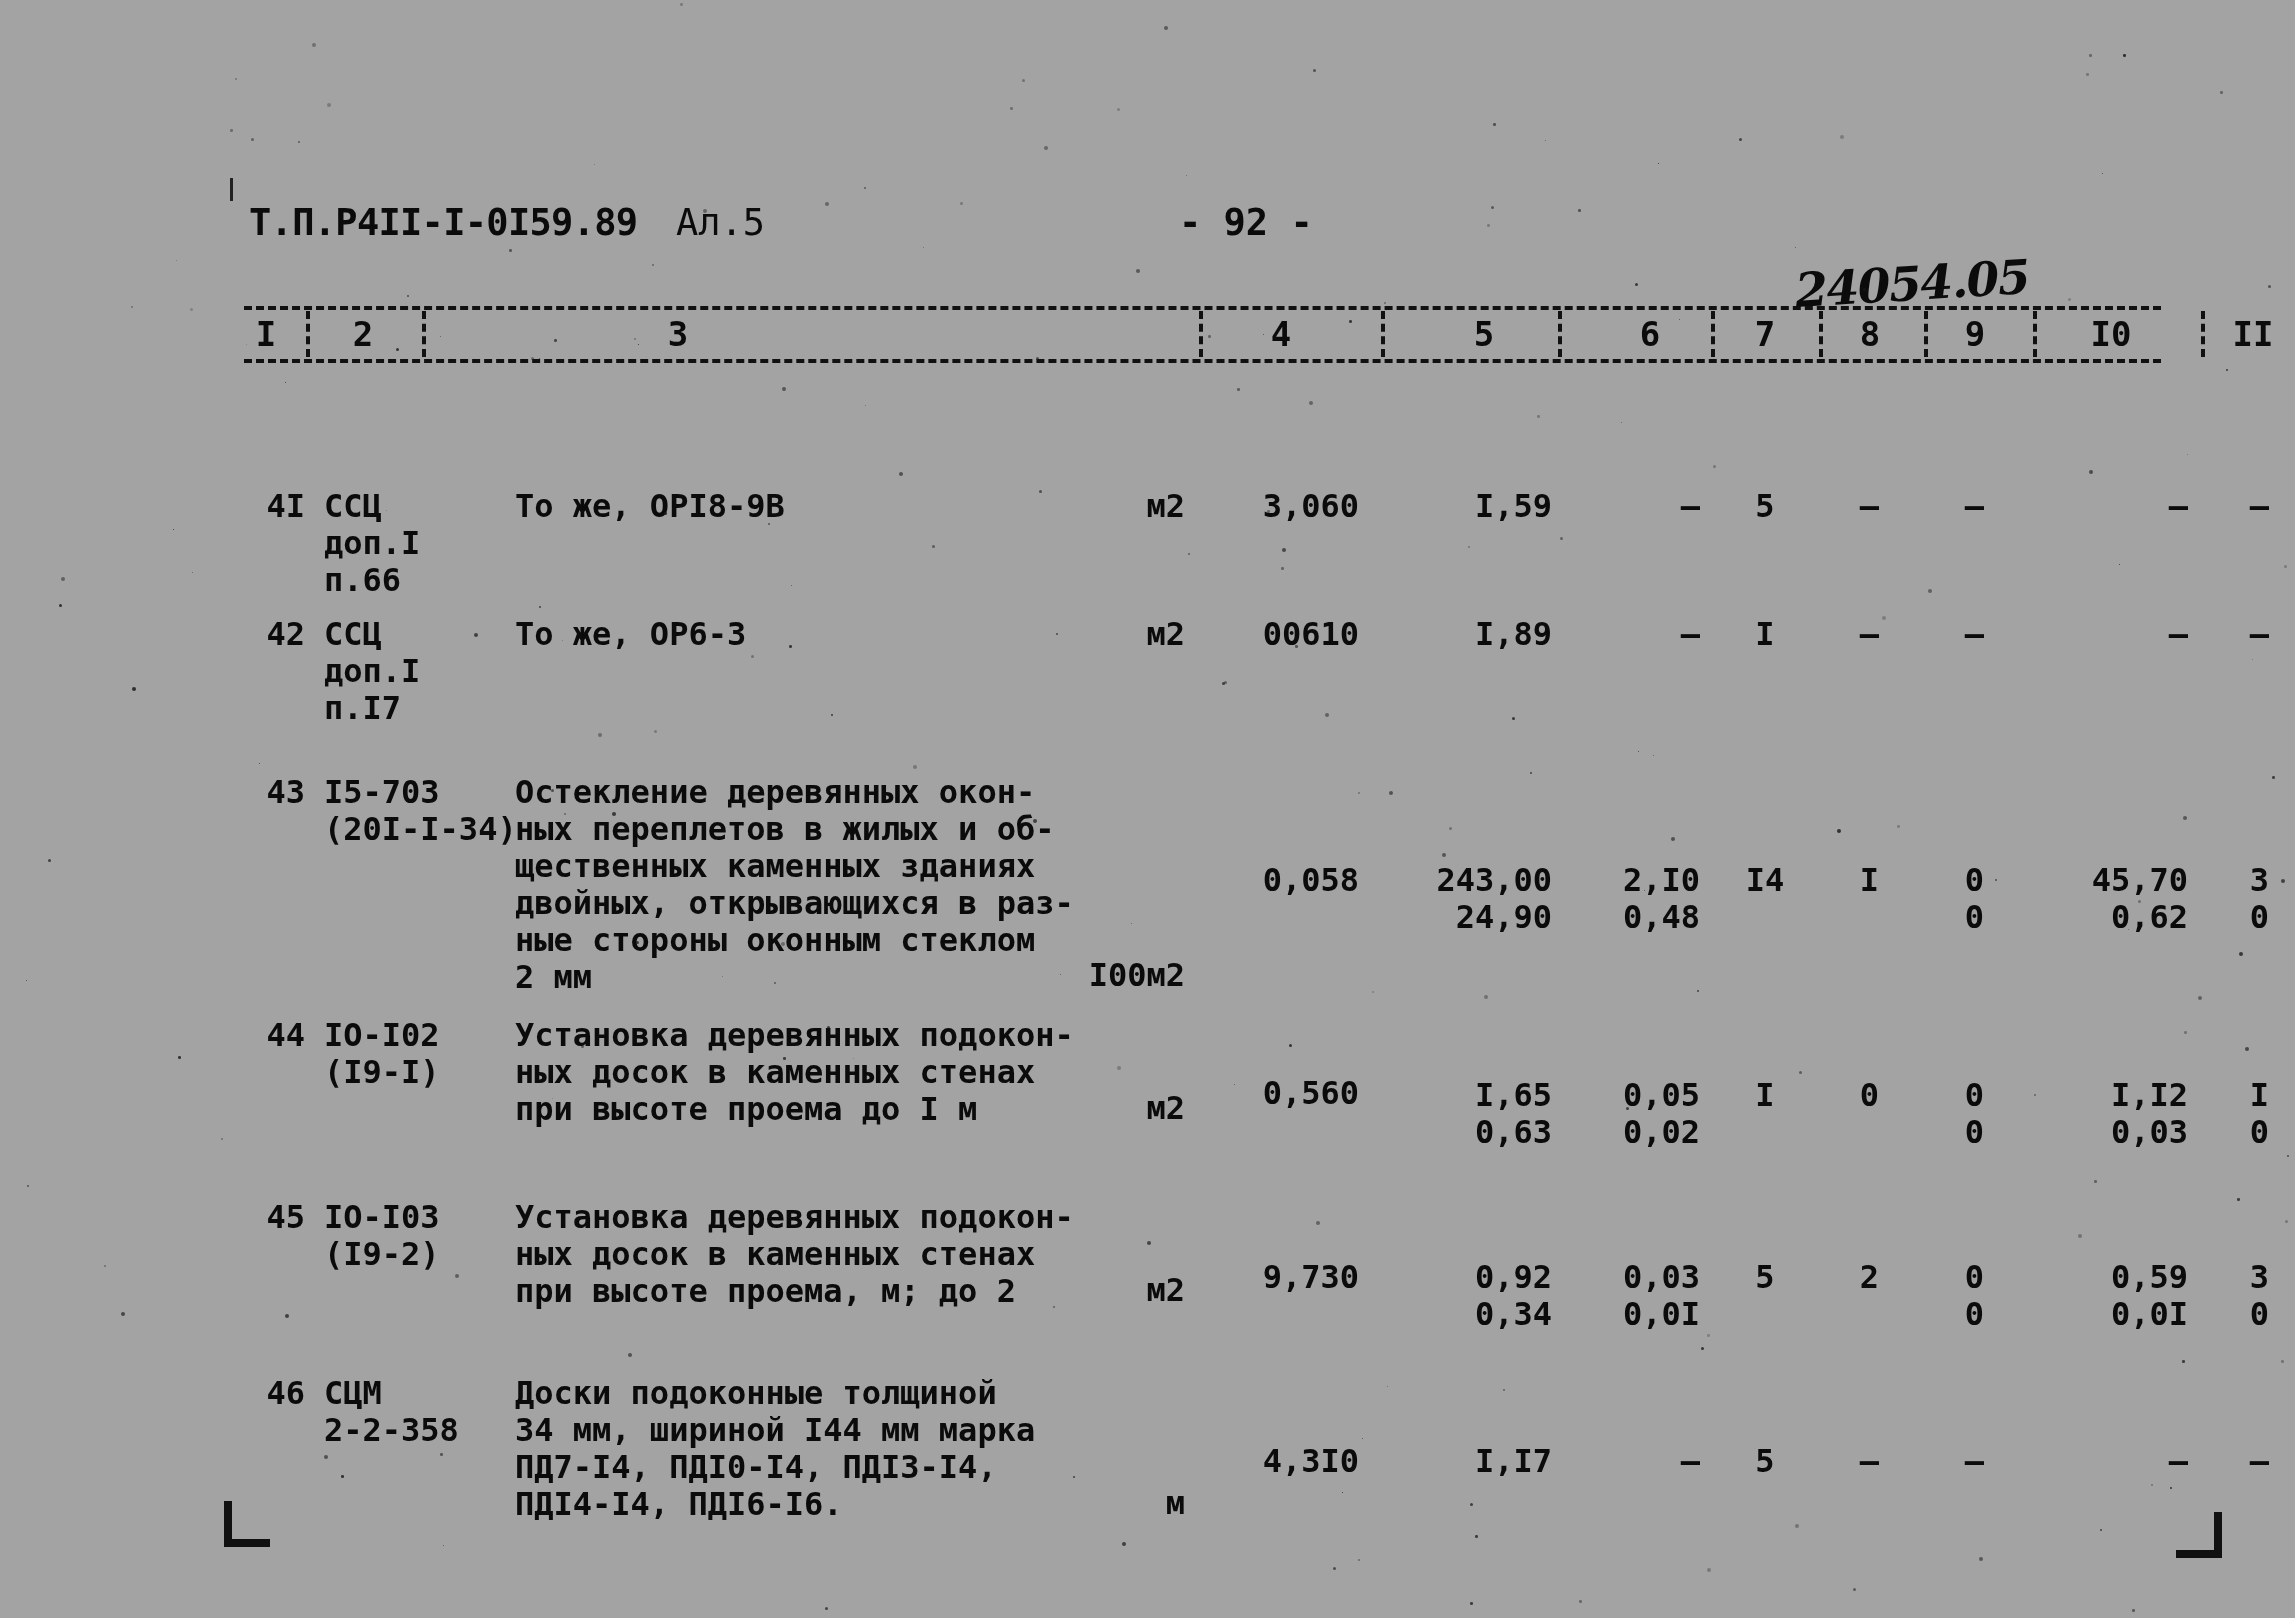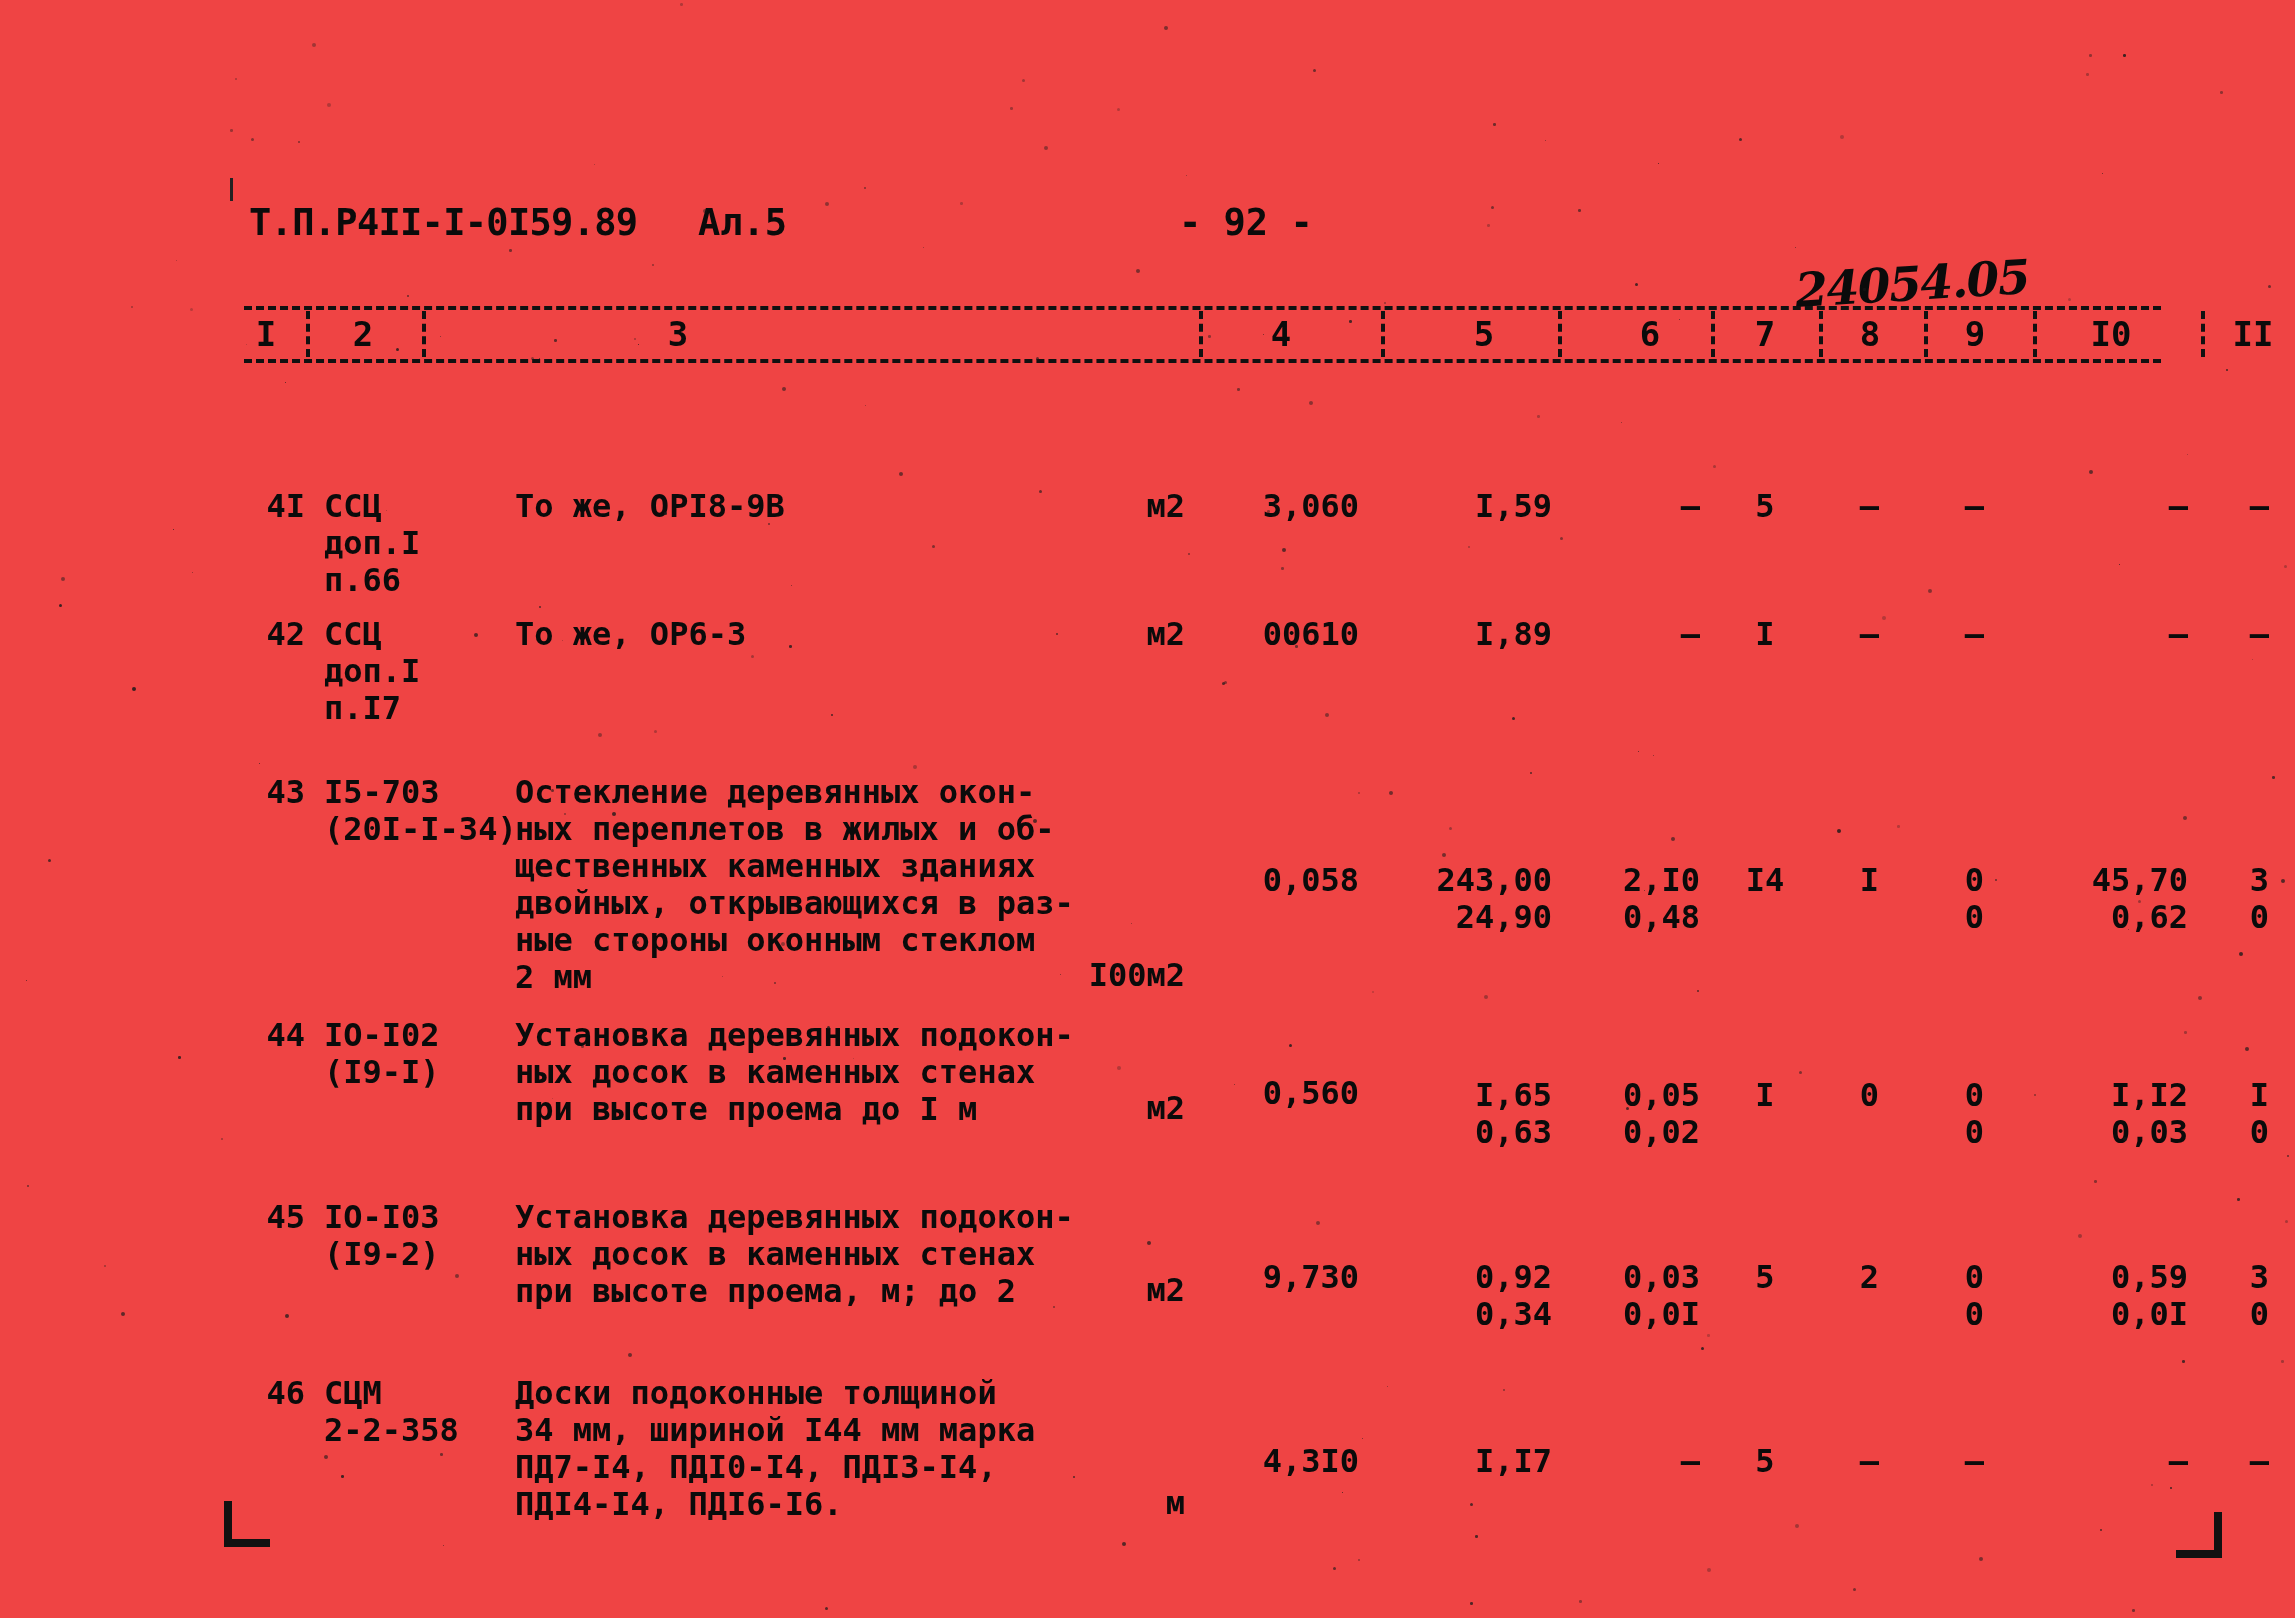--- a/index.html
+++ b/index.html
@@ -9,21 +9,21 @@
     background: #ffffff;
   }
   body {
     font-family: "Liberation Serif", "DejaVu Serif", serif;
   }
 
   .page {
     position: relative;
     width: 2295px;
     height: 1619px;
-    background: #ef4444;
+    background: #a3a3a3;
     overflow: hidden;
     font-family: "DejaVu Sans Mono", "Liberation Mono", monospace;
     color: #0b0b0b;
   }
 
   
   .speckles {
     position: absolute;
     inset: 0;
     pointer-events: none;
@@ -48,24 +48,24 @@
     position: absolute;
     left: 249px;
     top: 0;
     font-size: 37px;
     font-weight: 700;
     letter-spacing: -0.7px;
     white-space: nowrap;
   }
   .album {
     position: absolute;
-    left: 698px;
+    left: 676px;
     top: 0;
     font-size: 37px;
-    font-weight: 700;
+    font-weight: 400;
     white-space: nowrap;
   }
   .page-num {
     position: absolute;
     left: 1179px;
     top: 0;
     font-size: 37px;
     font-weight: 700;
     white-space: nowrap;
   }

